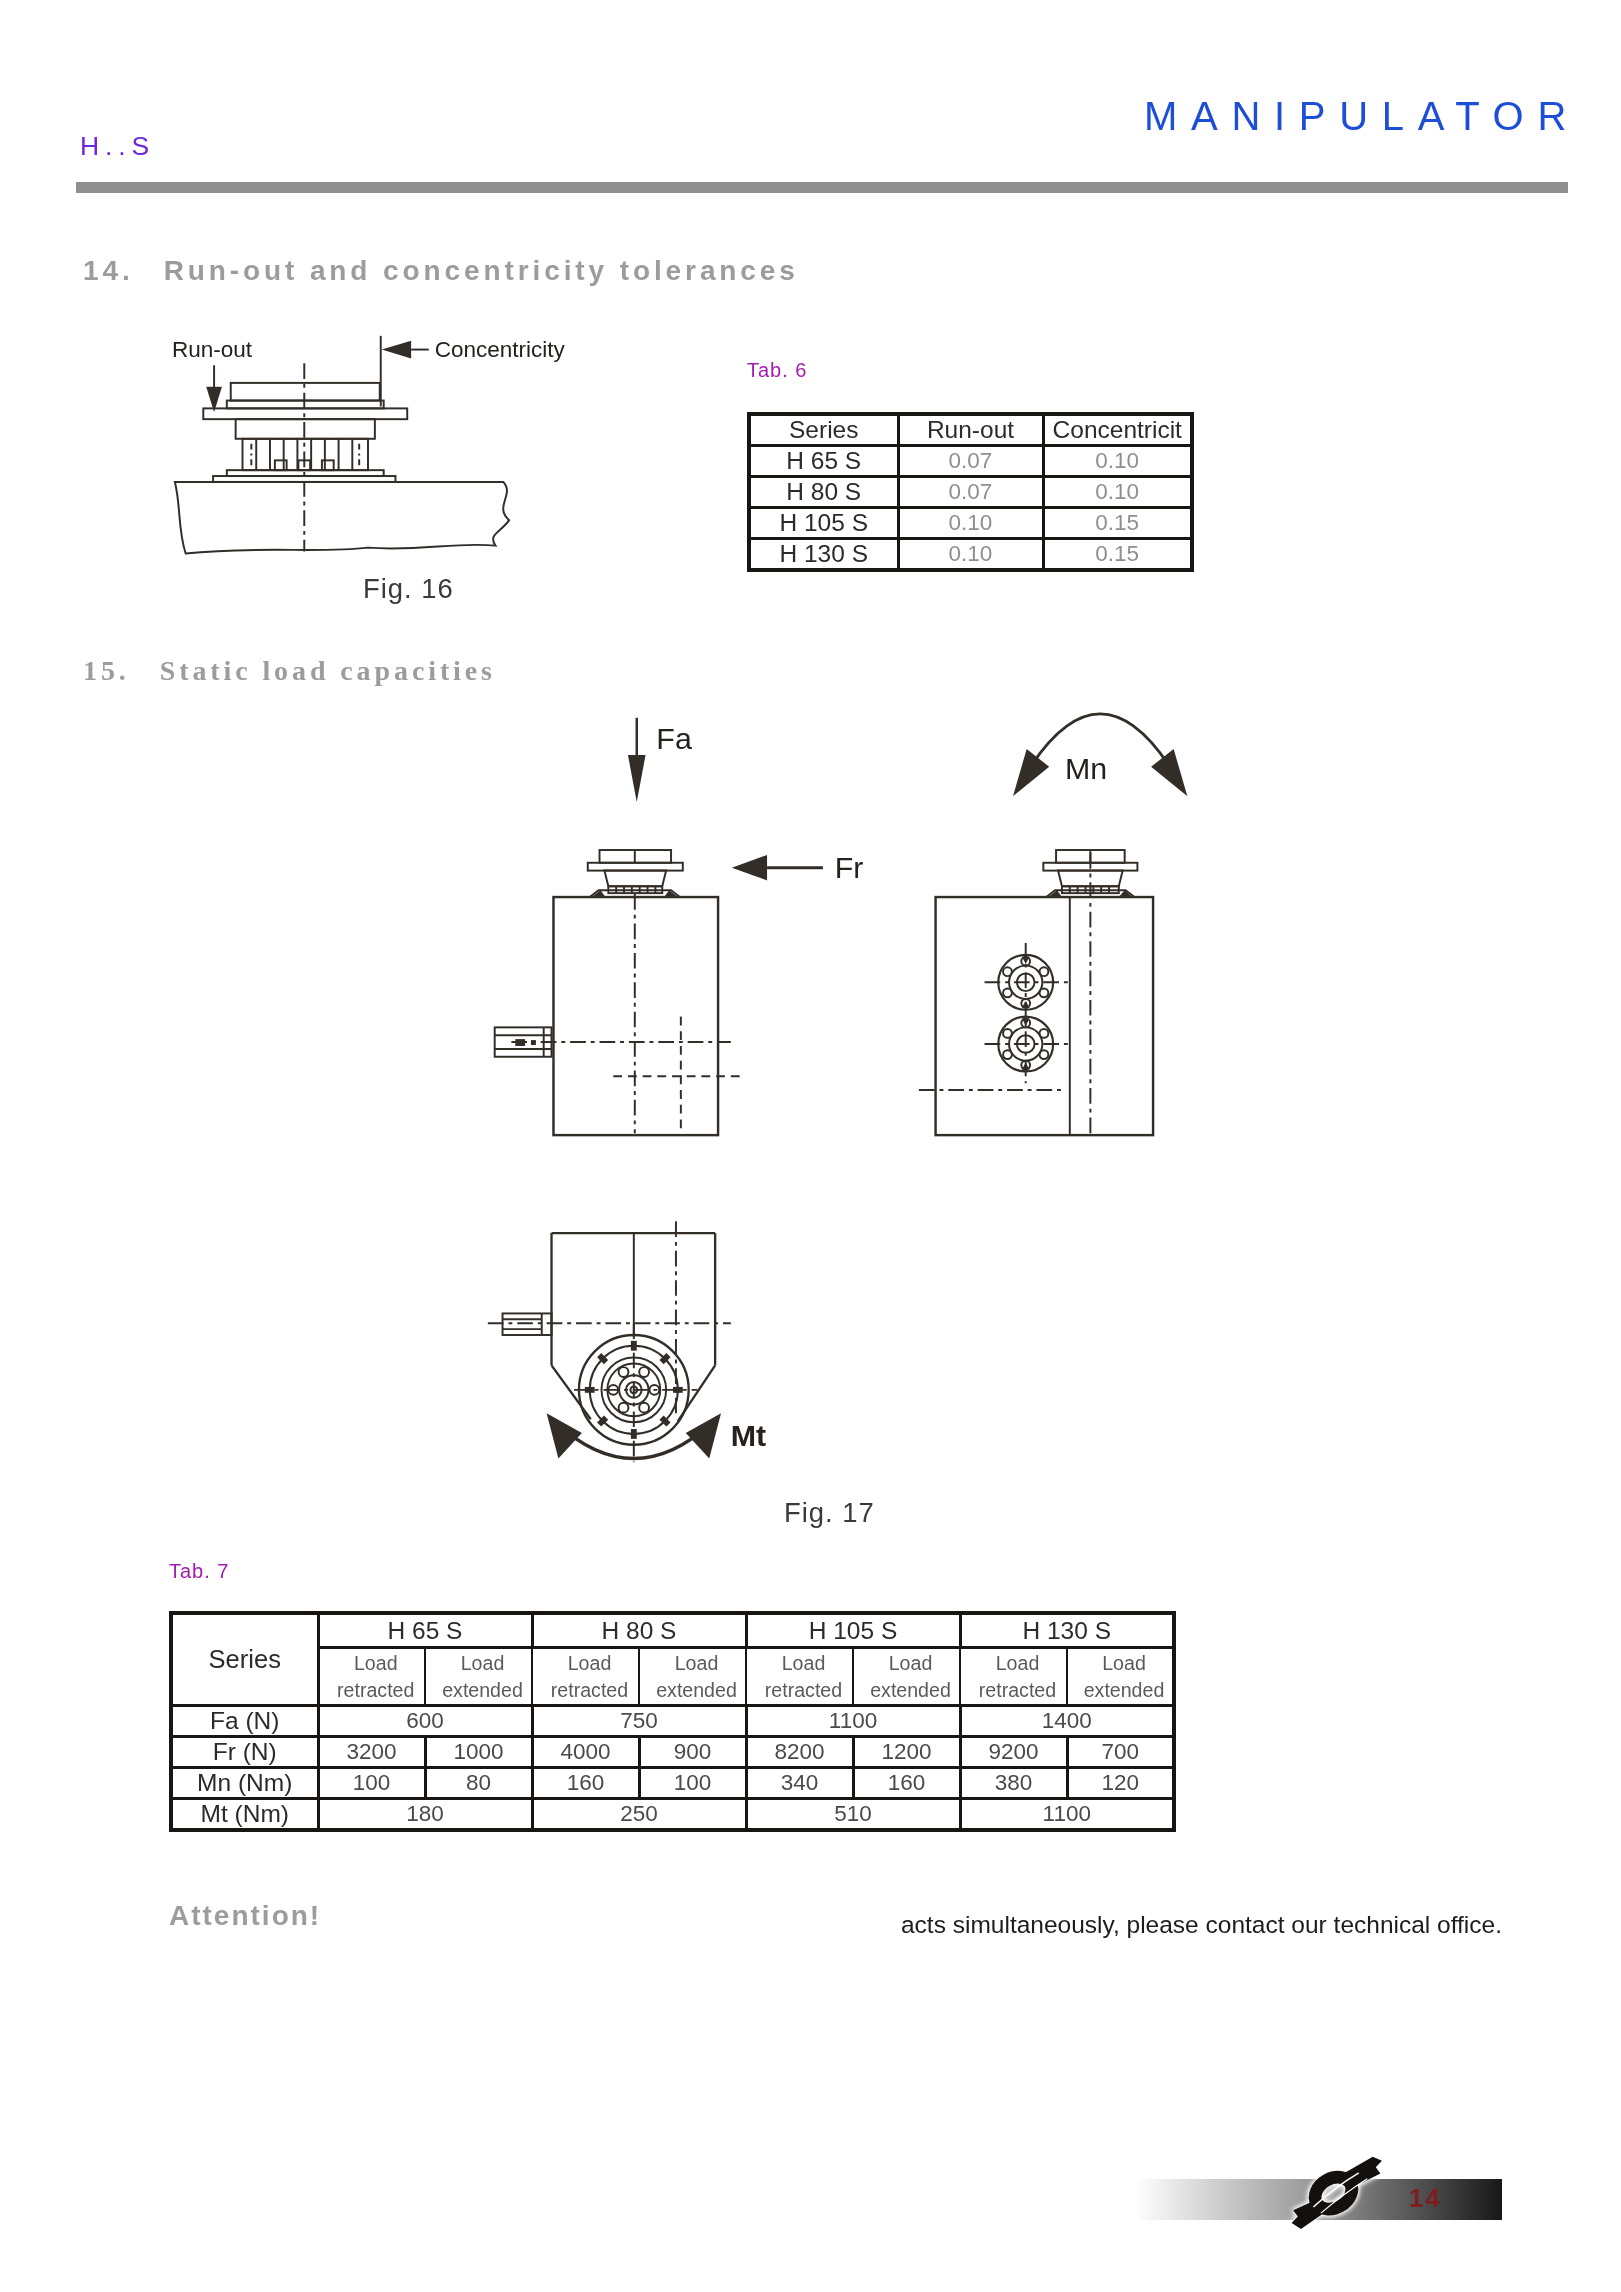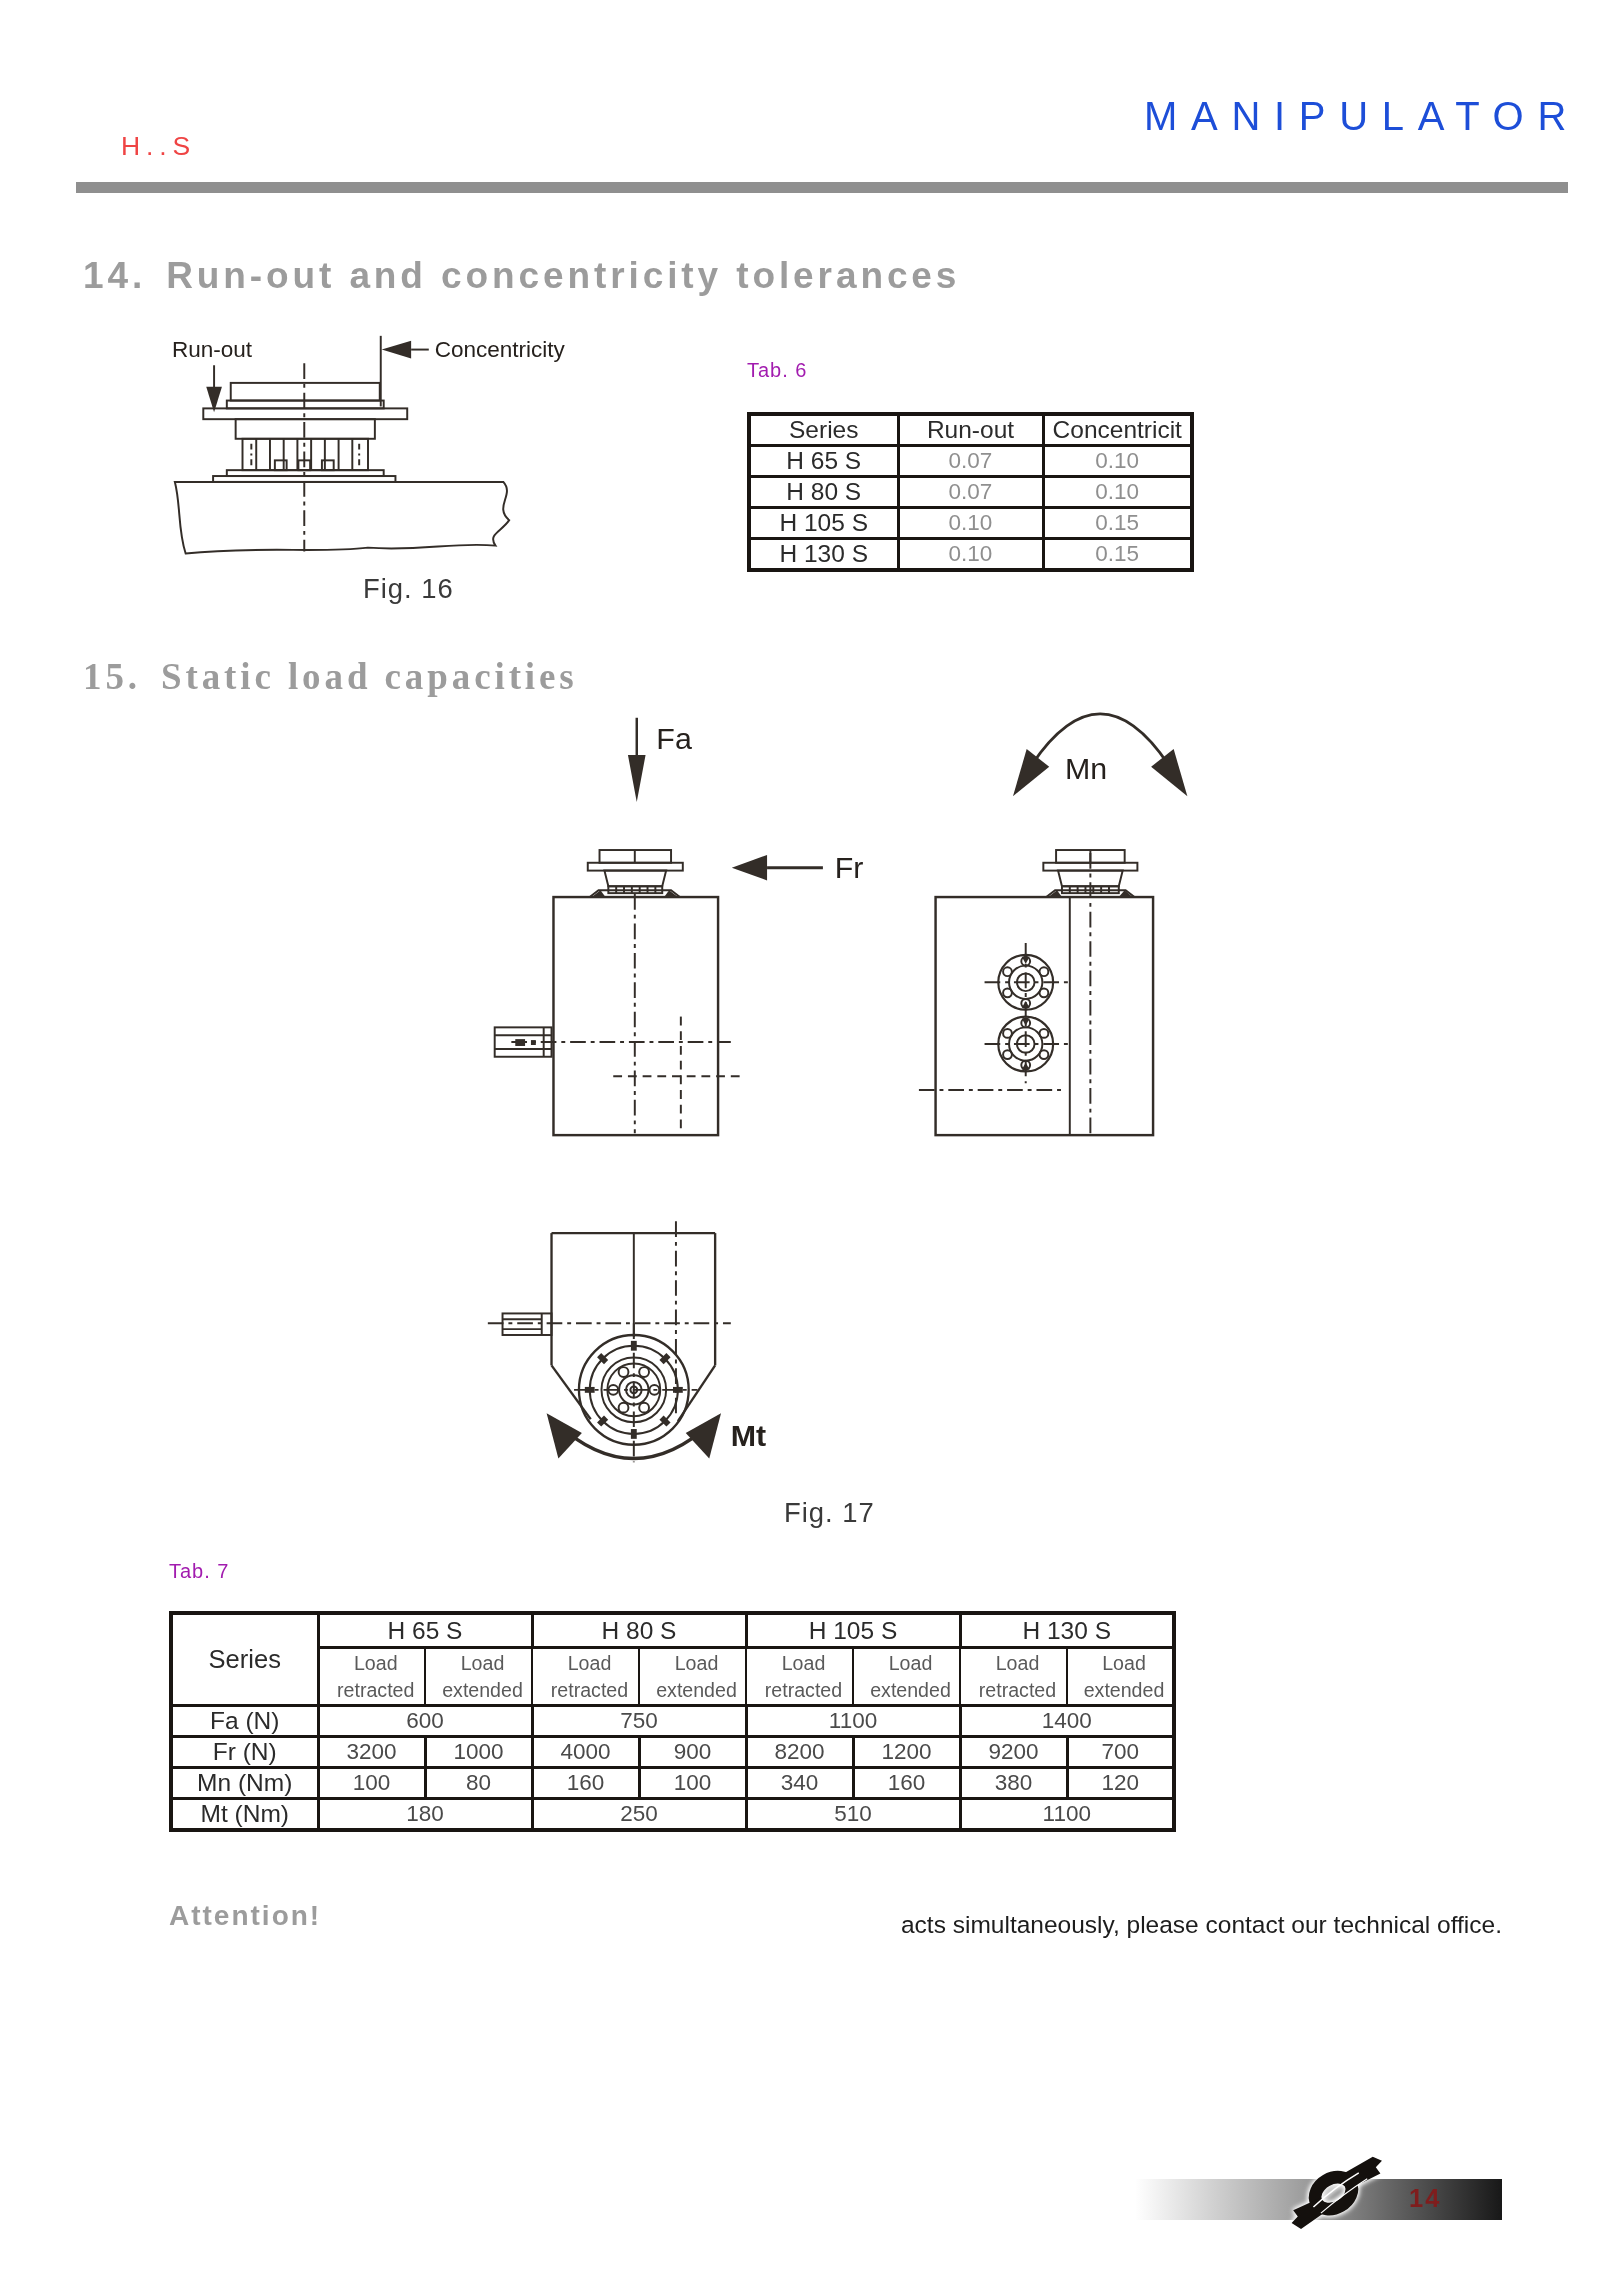--- a/index.html
+++ b/index.html
@@ -4,26 +4,26 @@
 <style>
   html,body{margin:0;padding:0;background:#e8e8e8;}
   .page{
     position:relative; width:1621px; height:2293px; background:#ffffff;
     font-family:"Liberation Sans", sans-serif; color:#26211d; overflow:hidden;
     margin:0 auto;
   }
   .abs{position:absolute;}
 
   
-  .model-code{left:80px; top:131px; font-size:26.5px; letter-spacing:5.9px; color:#ef4444;margin-left:41px;}
+  .model-code{left:80px; top:131px; font-size:26.5px; letter-spacing:5.9px; color:#6d28d9;}
   .brand{right:41px; top:94px; font-size:40px; letter-spacing:13.7px; color:#1d4ed8; white-space:nowrap;}
   .header-bar{left:76px; top:182px; width:1492px; height:10.8px; background:#8f8f8f;}
 
   
-  .sec-heading{display:flex; gap:20px; font-weight:bold; font-size:37px;
+  .sec-heading{display:flex; gap:30px; font-weight:bold; font-size:28px;
     color:#9c9c9c; letter-spacing:3.9px; white-space:nowrap;}
   .sec14{left:83px; top:255px;}
   .sec15{left:83px; top:655px;font-family:Liberation Serif, serif;}
 
   
   .fig-caption{font-size:27.4px; color:#3a3a3a; letter-spacing:1px;}
   .tab-label{font-size:20px; color:#a21caf; letter-spacing:1px;}
 
   
   table{border-collapse:collapse; table-layout:fixed; background:#fff;}

